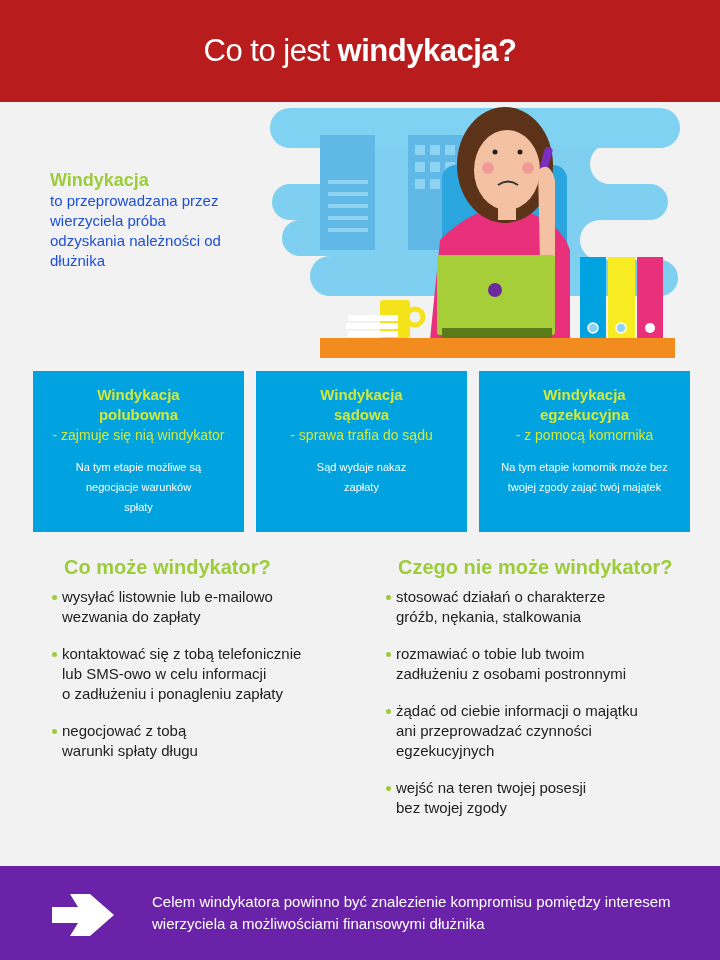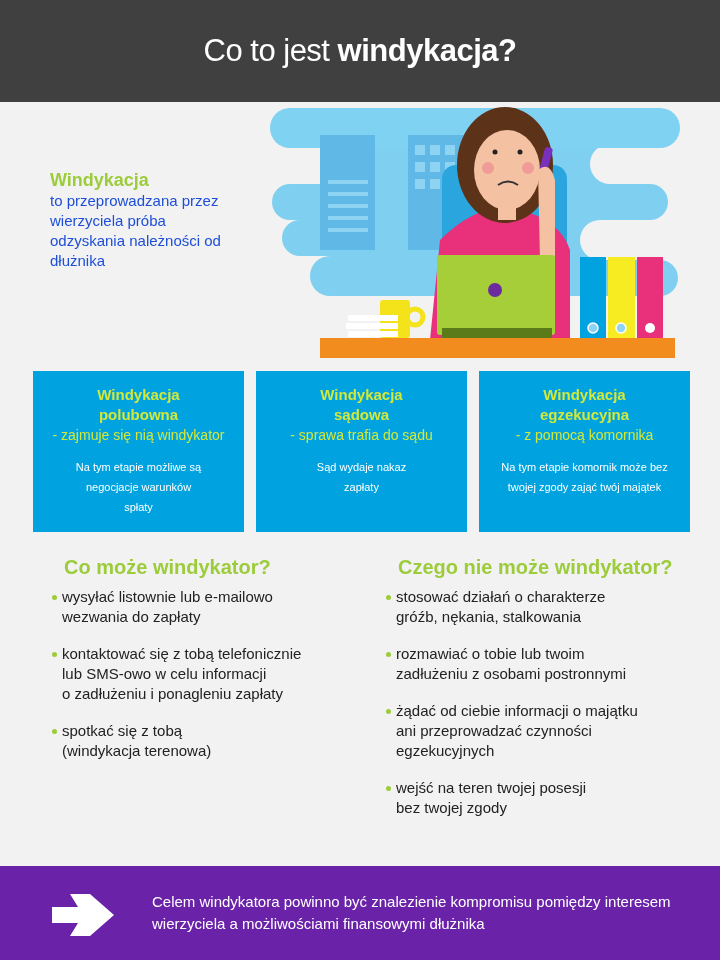--- a/index.html
+++ b/index.html
@@ -1,17 +1,17 @@
 <!DOCTYPE html>
 <html><head>
   <meta charset="utf-8">
   <style>
     * { box-sizing: border-box; margin: 0; padding: 0; }
     body { width: 720px; height: 960px; background: #f2f2f2; font-family: "DejaVu Sans", sans-serif; position: relative; overflow: hidden; }
-    .header { position: absolute; top: 0; left: 0; width: 720px; height: 102px; background: #404040; display: flex; align-items: center; justify-content: center; }
+    .header { position: absolute; top: 0; left: 0; width: 720px; height: 102px; background: #b91c1c; display: flex; align-items: center; justify-content: center; }
     .header h1 { color: #fff; font-size: 31px; font-weight: normal; font-family: "Liberation Sans", sans-serif; letter-spacing: -0.5px; }
     .header h1 b { font-weight: bold; }
 
     .intro { position: absolute; left: 50px; top: 170px; width: 230px; }
     .intro .term { color: #9ccc3a; font-weight: bold; font-size: 18px; font-family: "Liberation Sans", sans-serif; }
     .intro .def { color: #1d4ed8; font-size: 15px; line-height: 20px; font-family: "Liberation Sans", sans-serif; width: 180px; }
 
     .illustration { position: absolute; left: 270px; top: 100px; width: 430px; height: 260px; }
 
     .cards { position: absolute; top: 371px; left: 33px; width: 657px; height: 161px; display: flex; gap: 12px; }
@@ -125,22 +125,22 @@
 </div>
 
 <div class="col left">
   <h2>Co może windykator?</h2>
   <ul>
     <li>wysyłać listownie lub e-mailowo
 wezwania do zapłaty</li>
     <li>kontaktować się z tobą telefonicznie
 lub SMS-owo w celu informacji
 o zadłużeniu i ponagleniu zapłaty</li>
-    <li>spotkać się z tobą
-(windykacja terenowa)</li>
+    <li>negocjować z tobą
+warunki spłaty długu</li>
   </ul>
 </div>
 
 <div class="col right">
   <h2>Czego nie może windykator?</h2>
   <ul>
     <li>stosować działań o charakterze
 gróźb, nękania, stalkowania</li>
     <li>rozmawiać o tobie lub twoim
 zadłużeniu z osobami postronnymi</li>

